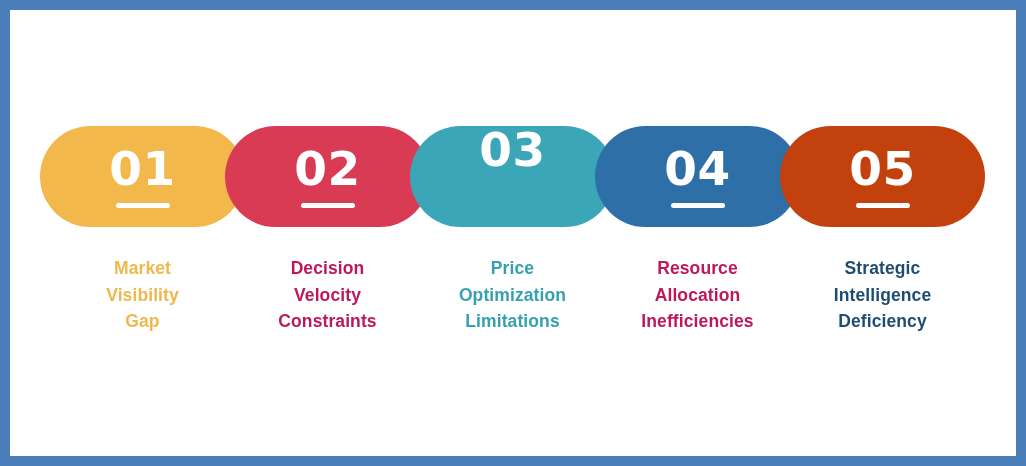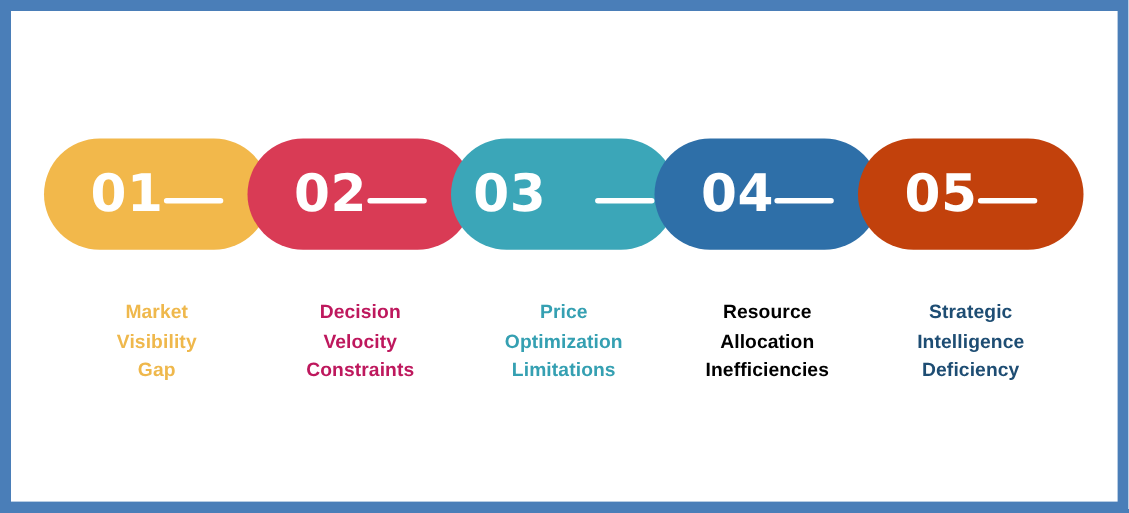--- a/index.html
+++ b/index.html
@@ -38,21 +38,21 @@
     height: 101px;
   }
 
   .step-pill {
     position: absolute;
     top: 0;
     width: 205px;
     height: 101px;
     border-radius: 52px;
     display: flex;
-    flex-direction: row;
+    flex-direction: column;
     align-items: center;
     justify-content: center;
   }
 
   .step-number {
     font-size: 47px;
     font-weight: bold;
     color: #ffffff;
     line-height: 1;
     letter-spacing: 0.5px;
@@ -78,21 +78,20 @@
 
   .step-caption {
     position: absolute;
     top: 0;
     width: 205px;
     text-align: center;
     font-size: 17.5px;
     font-weight: bold;
     line-height: 1.52;
     letter-spacing: 0.1px;
-    margin-top: 15px;
   }
 
   .caption-line { display: block; white-space: nowrap; }
 </style>
 </head>
 <body>
 
 <div id="slide-frame">
   <div id="slide-canvas">
 
@@ -128,21 +127,21 @@
         <div class="step-caption" style="left: 185px; color: #be185d;">
           <span class="caption-line">Decision</span>
           <span class="caption-line">Velocity</span>
           <span class="caption-line">Constraints</span>
         </div>
         <div class="step-caption" style="left: 370px; color: rgb(53, 160, 178);">
           <span class="caption-line">Price</span>
           <span class="caption-line">Optimization</span>
           <span class="caption-line">Limitations</span>
         </div>
-        <div class="step-caption" style="left: 555px; color: #000000;">
+        <div class="step-caption" style="left: 555px; color: #be185d;">
           <span class="caption-line">Resource</span>
           <span class="caption-line">Allocation</span>
           <span class="caption-line">Inefficiencies</span>
         </div>
         <div class="step-caption" style="left: 740px; color: rgb(30, 77, 115); text-align: center;">
           <span class="caption-line">Strategic</span>
           <span class="caption-line">Intelligence</span>
           <span class="caption-line">Deficiency</span>
         </div>
       </div>

